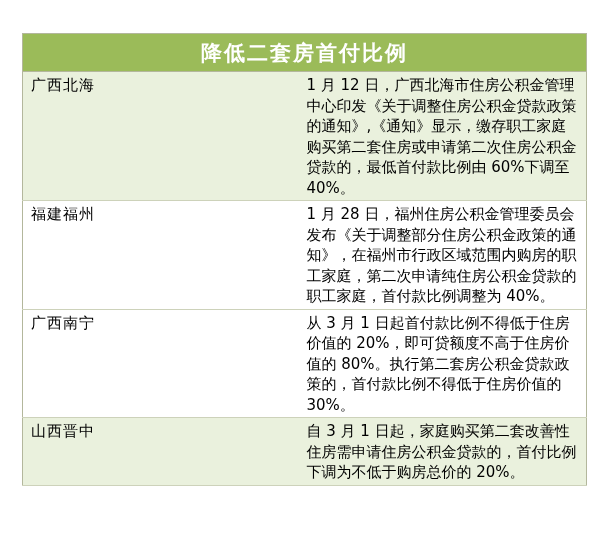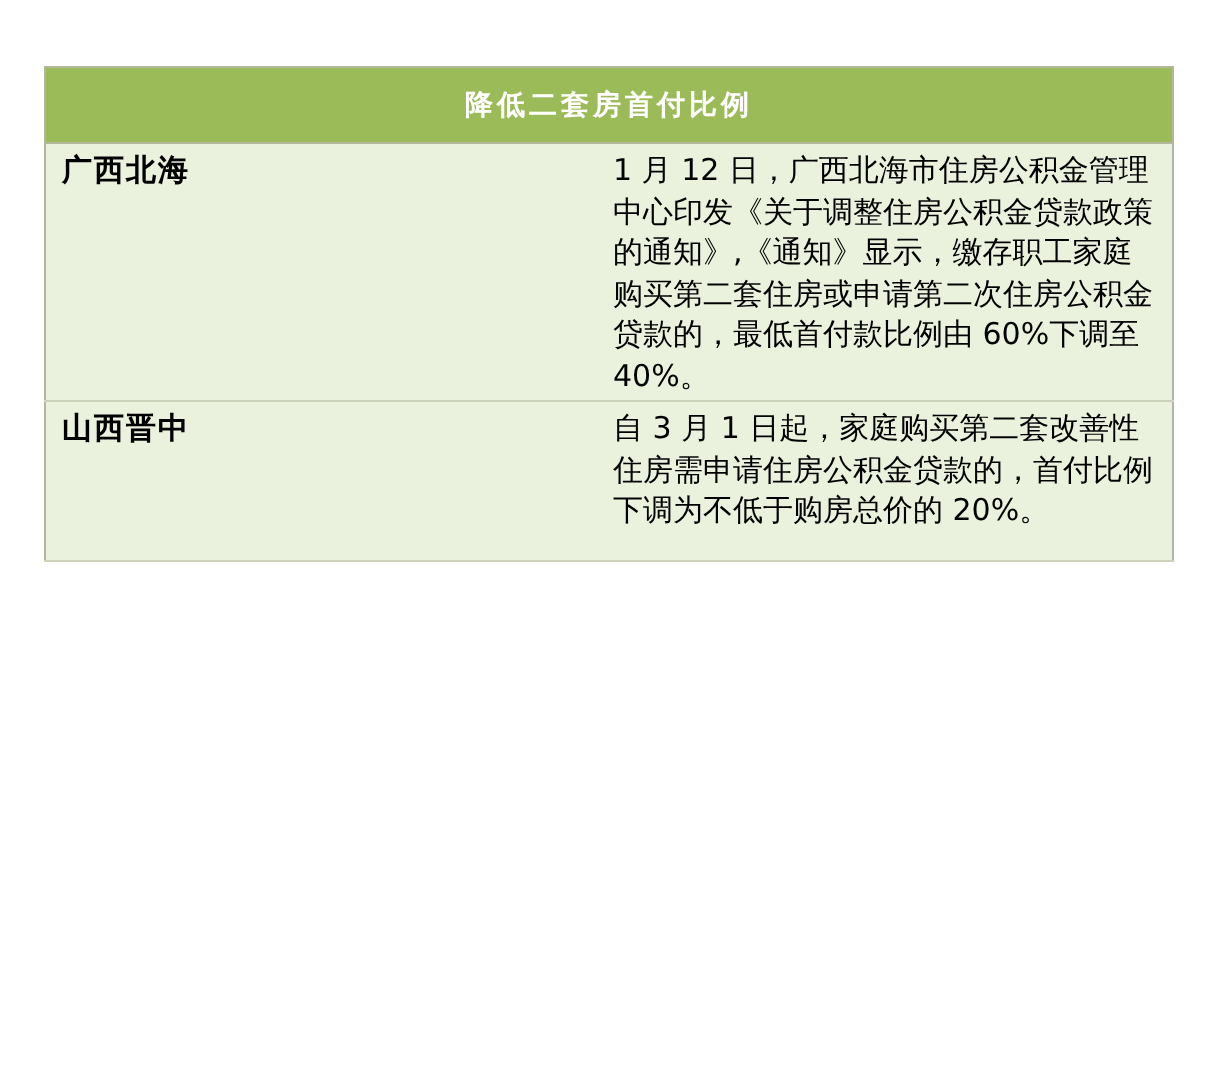--- a/index.html
+++ b/index.html
@@ -21,38 +21,38 @@
     top: 33px;
     width: 565px;
     border-collapse: collapse;
     table-layout: fixed;
     color: #000000;
     border: 1px solid var(--border-dark, #b3b79c);
   }
   th.title-cell {
     background: var(--header-bg, #9bbb59);
     color: #ffffff;
-    font-size: 14px;
+    font-size: 21px;
     font-weight: bold;
     height: 38px;
     text-align: center;
     letter-spacing: 2px;
     border-bottom: 1px solid var(--border-dark, #b3b79c);
     box-sizing: border-box;
   }
   td {
     vertical-align: top;
     font-size: 15px;
     line-height: 20.5px;
     box-sizing: border-box;
     border-bottom: 1px solid var(--border-light, #cdd2ba);
   }
   td.city {
     width: 118px;
-    font-weight: bold;
+    font-weight: normal;
     padding: 3px 2px 2px 8px;
     letter-spacing: 1px;
   }
   td.desc {
     padding: 3px 5px 2px 2px;
     margin-top: 21px;
   }
   tr.band {
     background: var(--band-bg, #eaf1dd);
   }
@@ -76,19 +76,27 @@
     <thead>
       <tr>
         <th class="title-cell" colspan="2">降低二套房首付比例</th>
       </tr>
     </thead>
     <tbody id="rows">
         <tr class="band">
           <td class="city">广西北海</td>
           <td class="desc">1 月 12 日，广西北海市住房公积金管理中心印发《关于调整住房公积金贷款政策的通知》,《通知》显示，缴存职工家庭购买第二套住房或申请第二次住房公积金贷款的，最低首付款比例由 60%下调至 40%。</td>
         </tr>
+        <tr class="plain">
+          <td class="city">福建福州</td>
+          <td class="desc">1 月 28 日，福州住房公积金管理委员会发布《关于调整部分住房公积金政策的通知》，在福州市行政区域范围内购房的职工家庭，第二次申请纯住房公积金贷款的职工家庭，首付款比例调整为 40%。</td>
+        </tr>
+        <tr class="plain">
+          <td class="city">广西南宁</td>
+          <td class="desc">从 3 月 1 日起首付款比例不得低于住房价值的 20%，即可贷额度不高于住房价值的 80%。执行第二套房公积金贷款政策的，首付款比例不得低于住房价值的 30%。</td>
+        </tr>
         <tr class="band">
           <td class="city">山西晋中</td>
           <td class="desc">自 3 月 1 日起，家庭购买第二套改善性住房需申请住房公积金贷款的，首付比例下调为不低于购房总价的 20%。</td>
         </tr>
       </tbody>
   </table>
 </div>
 
 </body></html>

